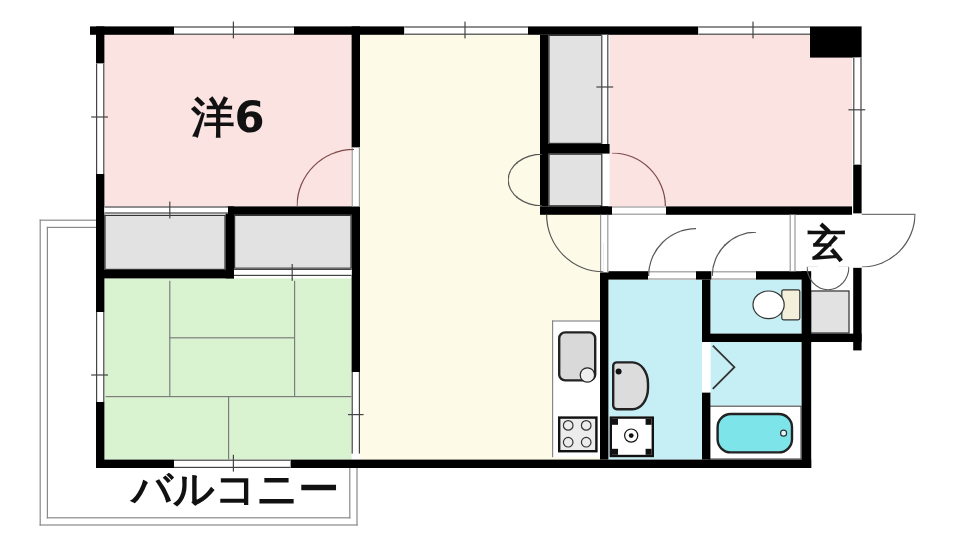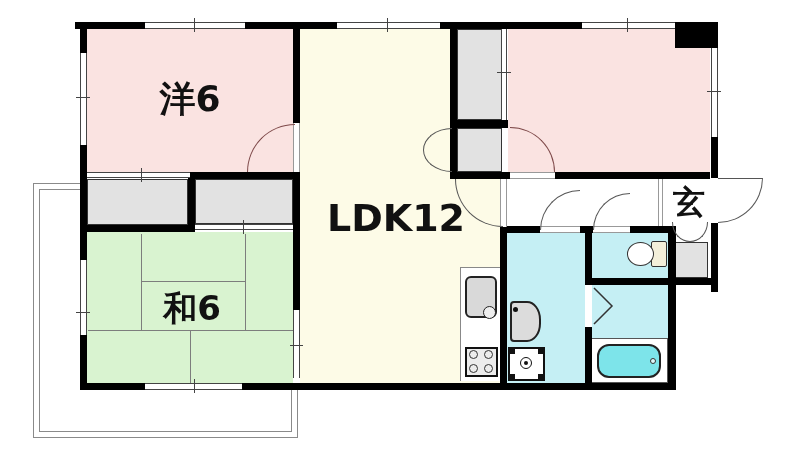--- a/index.html
+++ b/index.html
@@ -166,17 +166,16 @@
   <div class="arc" style="left:423px;top:150px;width:29px;height:22px;border-bottom:1px solid #555;border-left:1px solid #555;border-radius:0 0 0 100%;"></div>
 
   <div class="arc" style="left:672px;top:222px;width:18px;height:20px;border-bottom:1px solid #555;border-left:1px solid #555;border-radius:0 0 0 100%;"></div>
   <div class="arc" style="left:690px;top:222px;width:18px;height:20px;border-bottom:1px solid #555;border-right:1px solid #555;border-radius:0 0 100% 0;"></div>
 
   <svg class="abs" style="left:590px;top:284px;" width="26" height="46" viewBox="0 0 26 46">
     <polyline points="4,4 22,22 4,40" fill="none" stroke="#333" stroke-width="1.5"></polyline>
   </svg>
 
   <div class="lbl" style="left:190px;top:99px;font-size:36px;text-align:right;">洋6</div>
-  <div class="lbl" style="left:396px;top:218px;font-size:38px;">LDK12</div>
-  <div class="lbl" style="left:192px;top:308px;font-size:34px;">和6</div>
+  <div class="lbl" style="left:196px;top:408px;font-size:34px;">バルコニー</div>
   <div class="lbl" style="left:689px;top:202px;font-size:32px;">玄</div>
 
 </div>
 
 </body></html>

